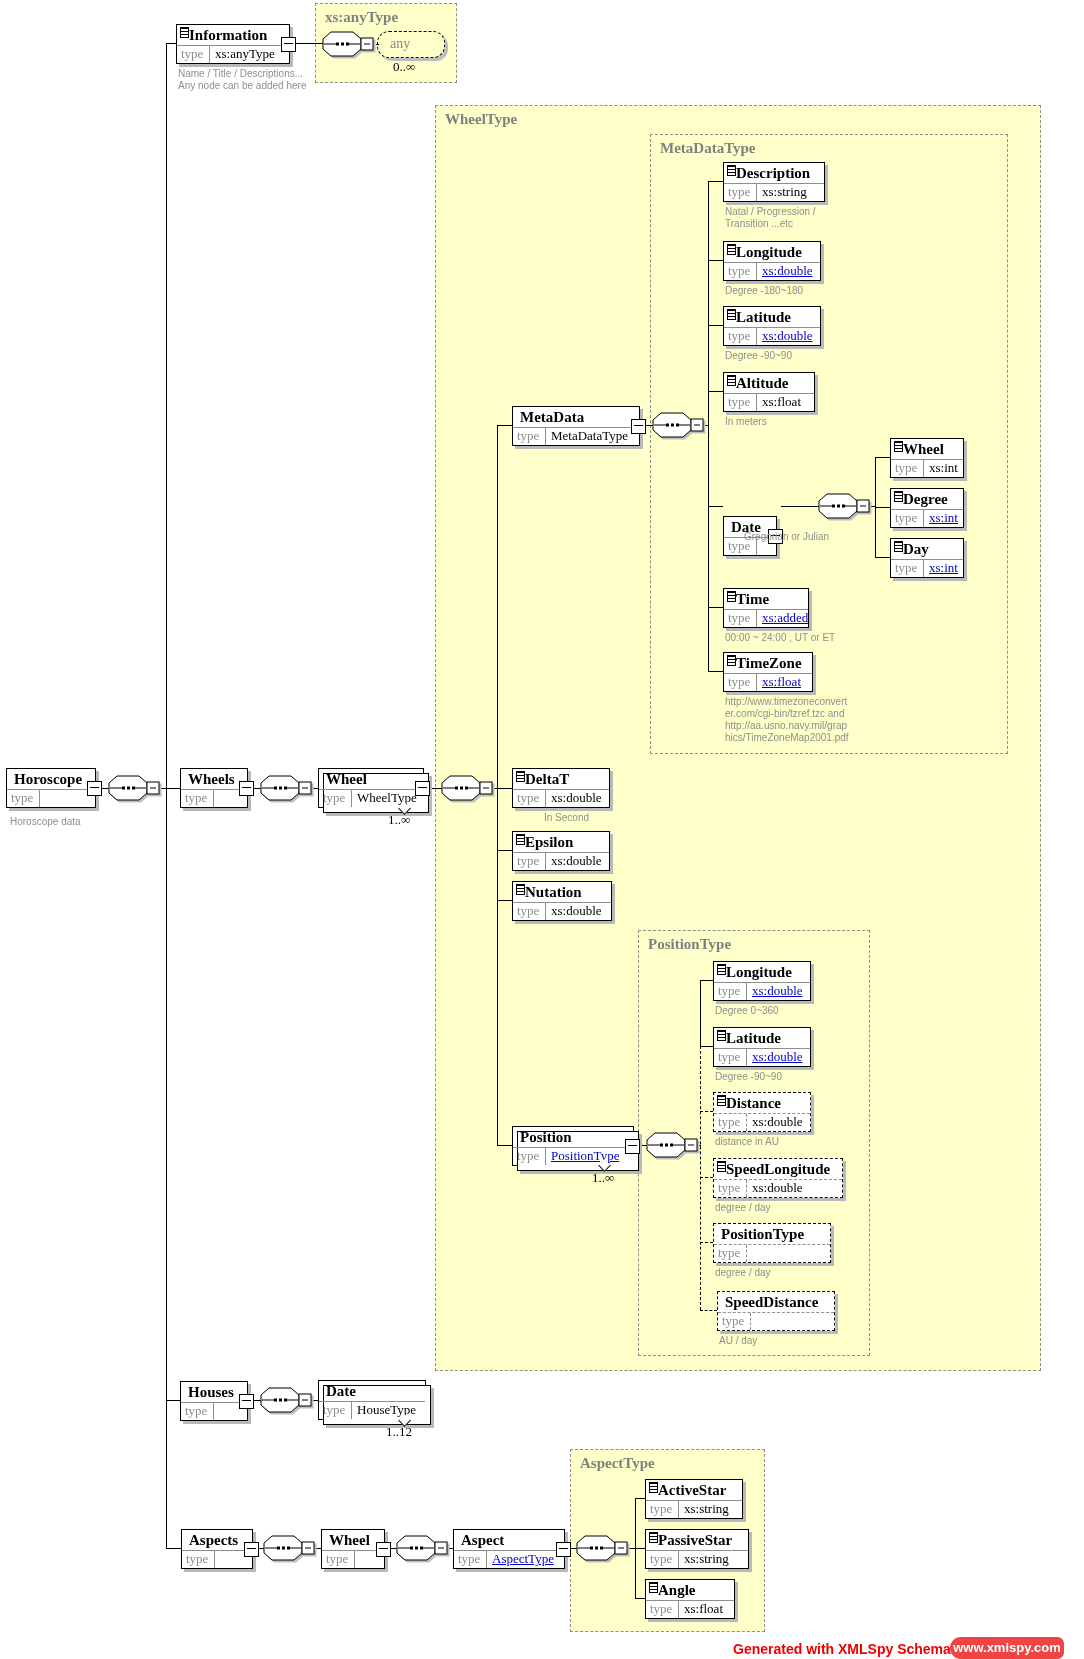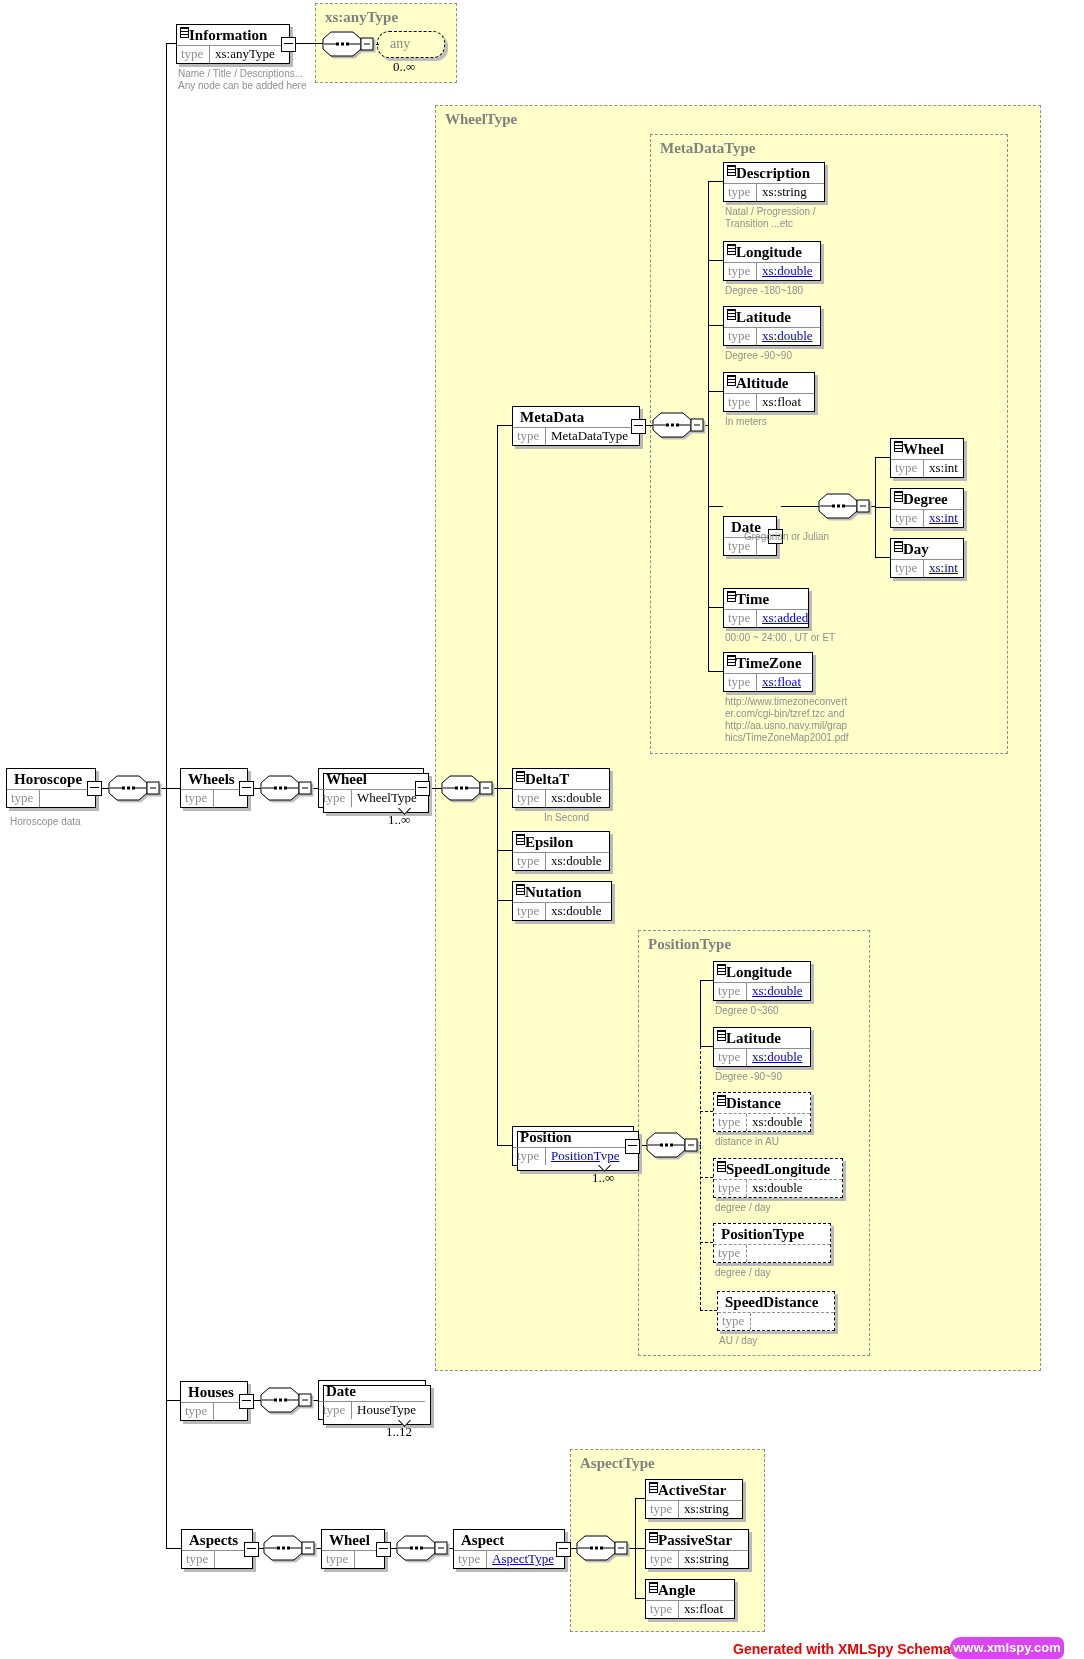--- a/index.html
+++ b/index.html
@@ -60,21 +60,21 @@
 
   .ann { position:absolute; color:#8f8f8f; font-family:"Liberation Sans",sans-serif;
          font-size:10px; line-height:12px; white-space:pre-line; z-index:2; }
   .occ { position:absolute; font-size:13px; color:#000; z-index:3; white-space:nowrap; }
   .chev { position:absolute; width:8px; height:8px; border-right:1px solid #000;
           border-bottom:1px solid #000; transform:rotate(45deg); background:#fff; z-index:3; }
 
   .footer-text { position:absolute; left:733px; top:1641px; color:#ee0000; font-weight:bold;
                  font-size:14px; font-family:"Liberation Sans",sans-serif; white-space:nowrap; }
   .badge { position:absolute; left:950px; top:1637px; width:114px; height:22px;
-           background:#d946ef; color:#fff; font-weight:bold; font-size:13px;
+           background:#ef4444; color:#fff; font-weight:bold; font-size:13px;
            font-family:"Liberation Sans",sans-serif; text-align:center; line-height:22px;
            border-radius:12px 7px 7px 12px; }
 </style>
 </head>
 <body>
 
 <div id="canvas">
 
   <div class="tcont" style="left:315px;top:3px;width:140px;height:78px">
     <span class="clabel">xs:anyType</span>

